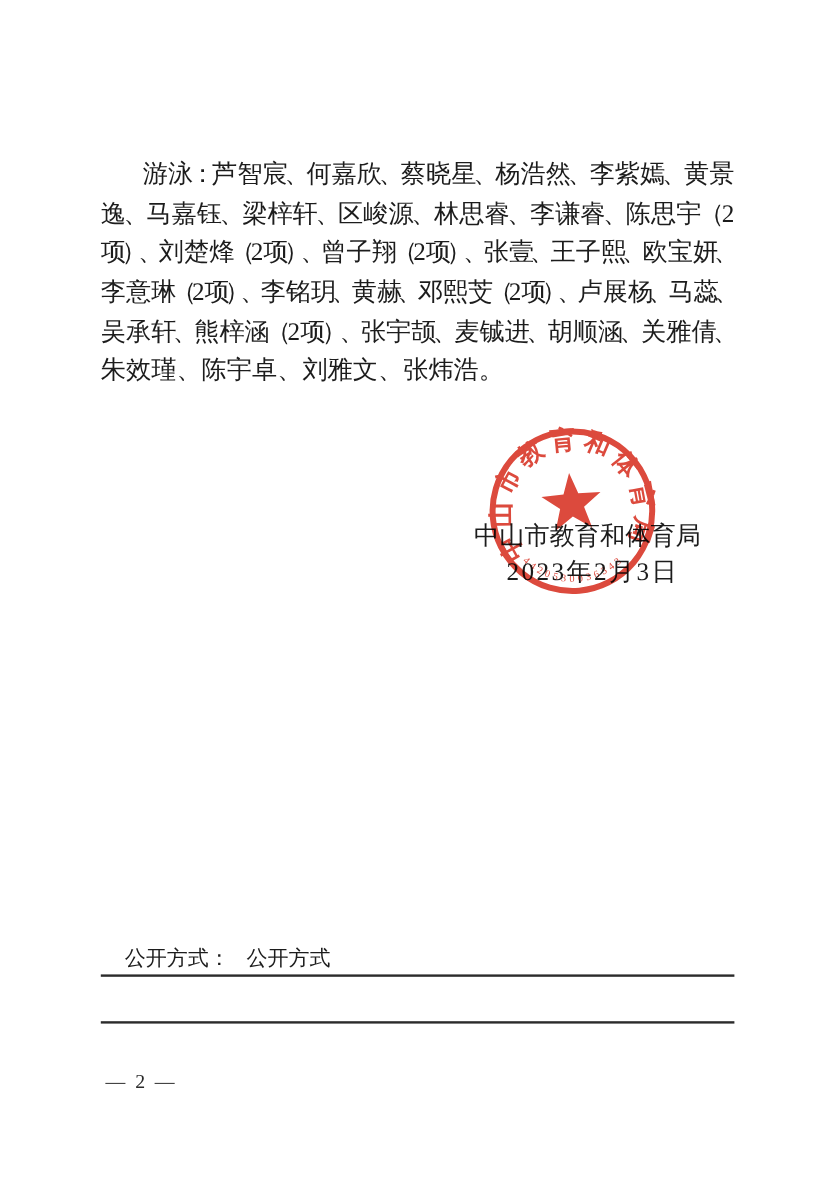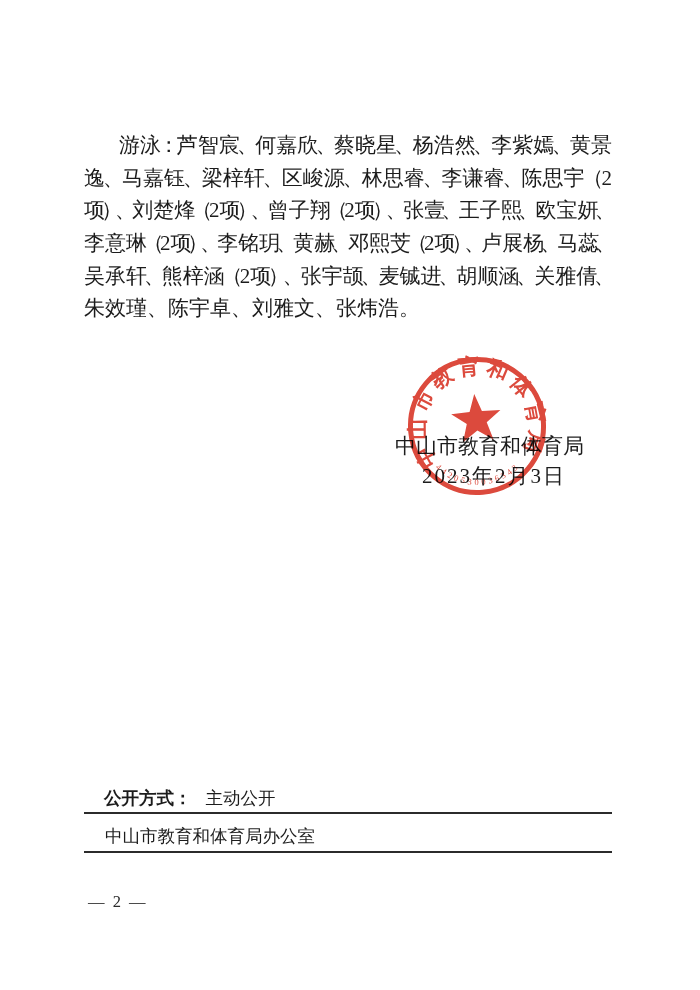--- a/index.html
+++ b/index.html
@@ -16,21 +16,21 @@
   .body-line.last{justify-content:flex-start;}
   
   .signature-org{position:absolute;left:395px;top:433px;font-size:21px;line-height:26px;white-space:nowrap;}
   .signature-date{position:absolute;left:422px;top:463px;font-size:21px;letter-spacing:2px;line-height:26px;white-space:nowrap;}
   
   .seal{position:absolute;left:402px;top:351px;mix-blend-mode:multiply;opacity:.92;transform:rotate(-5deg);transform-origin:50% 50%;}
   .seal-name{font-size:21px;font-weight:bold;letter-spacing:5px;font-family:"Liberation Serif","DejaVu Serif",serif;}
   .seal-num{font-size:8.5px;letter-spacing:3px;font-family:"Liberation Serif","DejaVu Serif",serif;}
   
   .disclosure{position:absolute;left:104px;top:787px;font-size:17.5px;line-height:22px;white-space:nowrap;}
-  .disclosure .label{font-family:"Liberation Sans","DejaVu Sans",sans-serif;font-weight:700;}
+  .disclosure .label{font-family:"Liberation Sans","DejaVu Sans",sans-serif;font-weight:400;}
   .disclosure .value{margin-left:14px;}
   .rule{position:absolute;left:84px;width:528px;height:2px;background:#2b2b2b;}
   .rule.top{top:812px;}
   .rule.bottom{top:851px;}
   .issuer-row{position:absolute;left:105px;top:825px;width:480px;display:flex;justify-content:space-between;font-size:17.5px;line-height:22px;white-space:nowrap;}
   .page-number{position:absolute;left:88px;top:892px;font-size:16.5px;letter-spacing:2px;color:#2a2a2a;white-space:nowrap;}
 </style>
 </head>
 <body>
 
@@ -213,26 +213,25 @@
   <svg class="seal" width="150" height="150" viewBox="-75 -75 150 150">
     <circle r="66.5" fill="none" stroke-width="5" stroke="#d93a2c"></circle>
     <path id="sealNamePath" d="M -41.4 32.4 A 52.6 52.6 0 1 1 41.4 32.4" fill="none"></path>
     <path id="sealNumPath" d="M -45 38 A 59 59 0 0 0 45 38" fill="none"></path>
     <text class="seal-name" fill="#d93a2c"><textPath href="#sealNamePath">中山市教育和体育局</textPath></text>
     <text class="seal-num" fill="#d93a2c"><textPath href="#sealNumPath">4420530036343</textPath></text>
     <polygon transform="translate(0,-6)" points="0,-26 6.2,-8.5 24.7,-8 10,3.2 15.3,21 0,10.5 -15.3,21 -10,3.2 -24.7,-8 -6.2,-8.5" fill="#d93a2c"></polygon>
   </svg>
 
   <div class="disclosure">
-    <span class="label">公开方式：</span><span class="value">主动公开</span>
+    <span class="label">公开方式：</span><span class="value">公开方式</span>
   </div>
 
   <div class="rule top"></div>
 
   <div class="issuer-row">
-    <span>中山市教育和体育局办公室</span>
   </div>
 
   <div class="rule bottom"></div>
 
   <div class="page-number">— 2 —</div>
 
 </div>
 
 </body></html>

